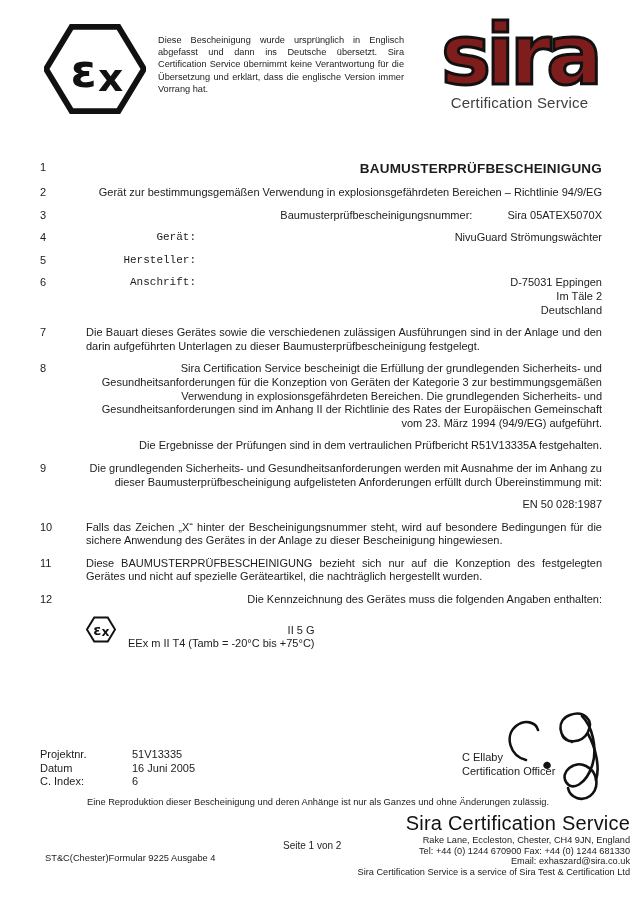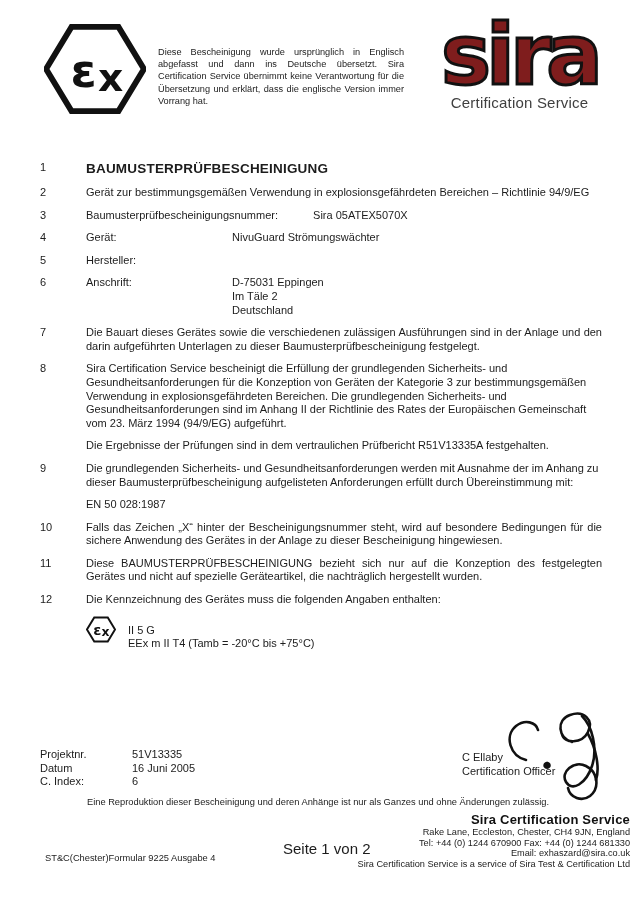--- a/index.html
+++ b/index.html
@@ -19,21 +19,21 @@
   .header {
     position: absolute;
     top: 22px; left: 44px; right: 38px;
     display: flex;
     align-items: flex-start;
   }
   .ex-logo-big { width: 102px; height: 94px; flex: 0 0 auto; }
   .disclaimer {
     width: 246px;
     margin-left: 12px;
-    margin-top: 24px;
+    margin-top: 12px;
     font-size: 9.2px;
     line-height: 12.2px;
     text-align: justify;
     color: #222;
   }
   .brand-block {
     margin-left: auto;
     margin-top: -6px;
     text-align: center;
     flex: 0 0 auto;
@@ -64,30 +64,31 @@
   .item { display: flex; margin-bottom: 9px; }
   .item .num {
     flex: 0 0 46px;
     font-size: 11px;
     line-height: 13.6px;
   }
   .item .body {
     flex: 1 1 auto;
     font-size: 11px;
     line-height: 13.6px;
+    text-align: right;
   }
   .item .body.just { text-align: justify; }
   .title-item .body {
     font-weight: bold;
     font-size: 13.5px;
     letter-spacing: 0.2px;
     line-height: 16px;
   }
   .kv { display: flex; }
-  .kv .k { flex: 0 0 110px; }
+  .kv .k { flex: 0 0 110px; font-family: Liberation Mono, monospace; }
   .kv .v { flex: 1 1 auto; padding-left: 36px; }
   .inline-kv .k { display: inline-block; }
   .inline-kv .v { display: inline-block; margin-left: 32px; }
   .para2 { margin-top: 9px; }
   .standards { margin-top: 9px; }
   .marking { margin-top: 8px; display: flex; align-items: flex-start; }
   .ex-logo-small { width: 30px; height: 27px; flex: 0 0 auto; margin-top: 1px; }
   .marking-lines { margin-left: 12px; margin-top: 9px; }
 
   
@@ -118,34 +119,34 @@
     color: #222;
   }
 
   .footer-org {
     position: absolute;
     top: 812px; right: 6px;
     text-align: right;
     width: 420px;
   }
   .footer-org .org-name {
-    font-size: 13px;
-    font-weight: bold;
+    font-size: 20px;
+    font-weight: normal;
     letter-spacing: 0.2px;
     color: #111;
   }
   .footer-org .addr-line {
     font-size: 9.2px;
     line-height: 10.6px;
     color: #222;
   }
   .page-indicator {
     position: absolute;
     left: 283px; top: 840px;
-    font-size: 15px;
+    font-size: 10px;
   }
   .form-ref {
     position: absolute;
     left: 45px; top: 853px;
     font-size: 9.3px;
     color: #222;
   }
 </style>
 </head>
 <body>

